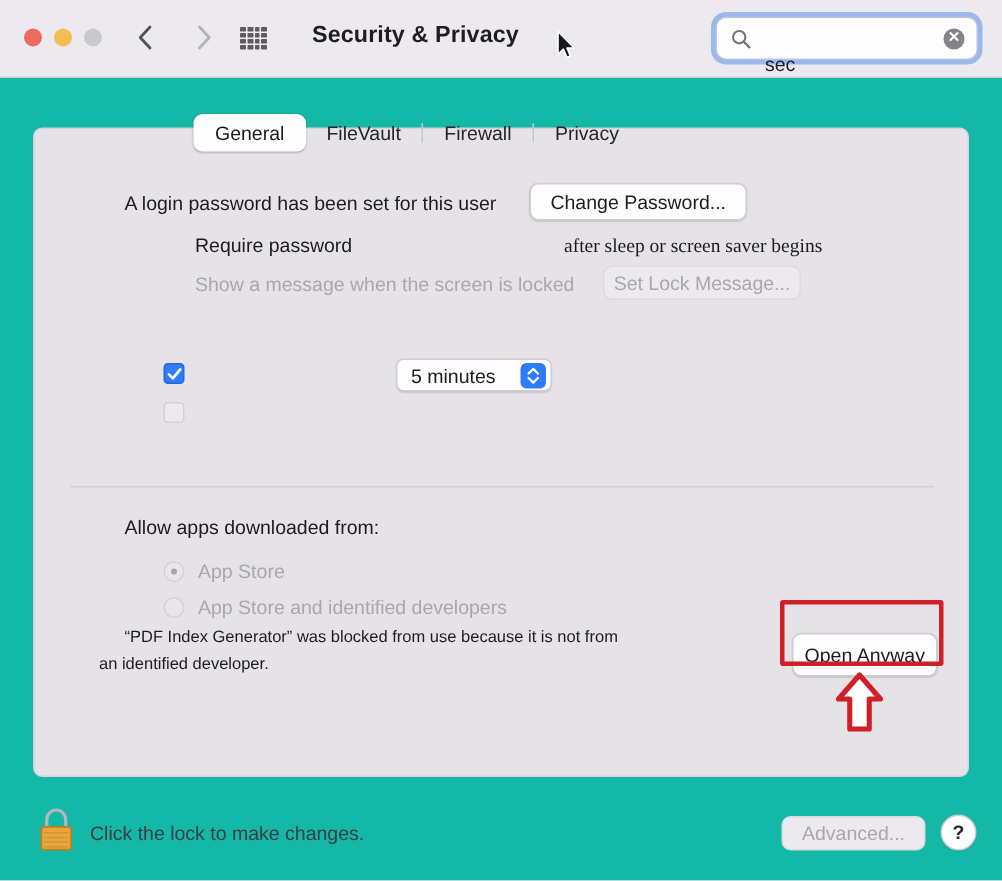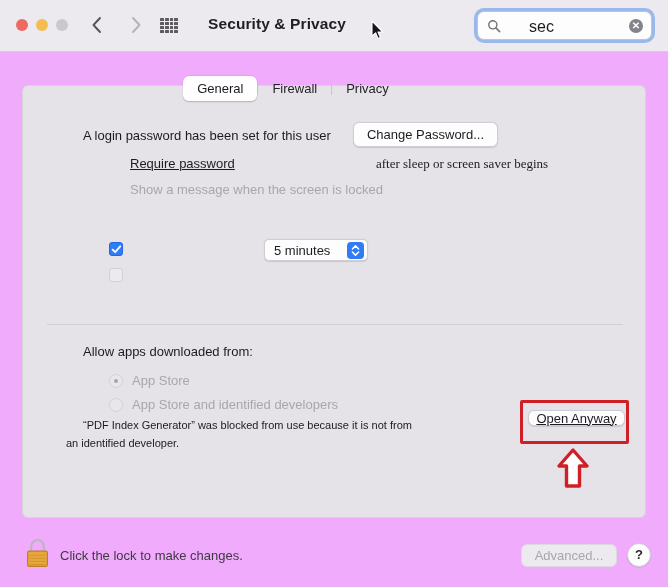--- a/index.html
+++ b/index.html
@@ -14,21 +14,21 @@
     -webkit-font-smoothing: antialiased;
     overflow: hidden;
     position: relative;
   }
 
   
   #window {
     position: absolute;
     left: 0; top: 0;
     width: 668px; height: 587px;
-    background: #f0abfc;
+    background: #14b8a6;
     overflow: hidden;
   }
 
   #titlebar {
     position: absolute;
     left: 0; top: 0;
     width: 668px; height: 52px;
     background: #eceaef;
     border-bottom: 1px solid #d2ced6;
     box-sizing: border-box;
@@ -97,28 +97,27 @@
     border: 1px solid #b9c4e0;
     box-shadow: 0 0 0 3px rgba(90,142,230,0.55);
   }
   #search-icon {
     position: absolute;
     left: 9px; top: 7px;
     width: 14px; height: 14px;
   }
   #search-input {
     position: absolute;
-    left: 30px; top: 0;
+    left: 30px; top: 16px;
     width: 110px; height: 27px;
     border: none; outline: none;
     background: transparent;
     font-family: "Liberation Sans", sans-serif;
-    font-size: 16px;
+    font-size: 13px;
     color: #1d1b20;
-    margin-left: 19px;
   }
   #search-clear {
     position: absolute;
     right: 8px; top: 7px;
     width: 14px; height: 14px;
     border-radius: 50%;
     background: #84828a;
     color: #ffffff;
     font-size: 10px;
     line-height: 14px;
@@ -131,21 +130,21 @@
   #cursor {
     position: absolute;
     left: 371px; top: 20px;
     width: 14px; height: 20px;
     pointer-events: none;
   }
 
   
   #tabbar {
     position: absolute;
-    left: 15px; top: 76px;
+    left: 0; top: 76px;
     width: 556px;
     display: flex;
     justify-content: center;
     align-items: center;
     z-index: 4;
   }
   .tab {
     font-size: 13px;
     color: #26242a;
     padding: 5px 14px;
@@ -387,68 +386,70 @@
       <div id="search-clear">✕</div>
     </div>
 
     <svg id="cursor" viewBox="0 0 14 20">
       <path d="M1,1 L1,16.2 L4.6,12.8 L7.0,18.4 L9.3,17.4 L7.0,12.0 L11.8,12.0 Z" fill="#17161a" stroke="#ffffff" stroke-width="1.1" stroke-linejoin="round"></path>
     </svg>
   </div>
 
   <div id="tabbar">
     <div class="tab active">General</div>
+    <div class="tab">FileVault</div>
     <div class="tab-sep"></div>
     <div class="tab">Firewall</div>
     <div class="tab-sep"></div>
     <div class="tab">Privacy</div>
   </div>
 
   <div id="panel">
 
     <div class="row-text" style="left:60px; top:42px;">A login password has been set for this user</div>
 
     <div class="push-btn" style="left:330px; top:36px; width:145px; height:25px;">Change Password...</div>
 
     <div class="cbox on" style="left:86px; top:156px;">
       <svg width="11" height="11" viewBox="0 0 11 11">
         <path d="M1.6,5.6 L4.2,8.2 L9.2,2.3" stroke="#ffffff" stroke-width="1.8" fill="none" stroke-linecap="round" stroke-linejoin="round"></path>
       </svg>
     </div>
-    <div class="row-text" style="left:107px; top:70px;text-decoration:underline;">Require password</div>
+    <div class="row-text" style="left:107px; top:70px;">Require password</div>
 
     <div id="popup-select">
       <span class="val">5 minutes</span>
       <div id="popup-arrows">
         <svg width="17" height="17" viewBox="0 0 17 17">
           <path d="M5.4,7.0 L8.5,3.9 L11.6,7.0" stroke="#ffffff" stroke-width="1.5" fill="none" stroke-linecap="round" stroke-linejoin="round"></path>
           <path d="M5.4,10.0 L8.5,13.1 L11.6,10.0" stroke="#ffffff" stroke-width="1.5" fill="none" stroke-linecap="round" stroke-linejoin="round"></path>
         </svg>
       </div>
     </div>
 
     <div class="row-text" style="left:353px; top:70px;font-family:Liberation Serif, serif;">after sleep or screen saver begins</div>
 
     <div class="cbox off" style="left:86px; top:182px;"></div>
     <div class="row-text dim" style="left:107px; top:96px;">Show a message when the screen is locked</div>
+    <div class="push-btn disabled" style="left:379px; top:91px; width:132px; height:23px;">Set Lock Message...</div>
 
     <div id="divider"></div>
 
     <div class="row-text" style="left:60px; top:258px;">Allow apps downloaded from:</div>
 
     <div class="radio sel" style="left:86px; top:288px;"></div>
     <div class="row-text dim" style="left:109px; top:287px;">App Store</div>
 
     <div class="radio" style="left:86px; top:312px;"></div>
     <div class="row-text dim" style="left:109px; top:311px;">App Store and identified developers</div>
 
     <div class="blocked-line" style="left:60px; top:333px;">“PDF Index Generator” was blocked from use because it is not from</div>
     <div class="blocked-line" style="left:43px; top:351px;">an identified developer.</div>
 
-    <div class="push-btn" style="left:505px; top:324px; width:97px; height:16px;text-decoration:underline;">Open Anyway</div>
+    <div class="push-btn" style="left:505px; top:336px; width:97px; height:29px;text-decoration:underline;">Open Anyway</div>
   </div>
 
   <div id="red-box"></div>
   <svg id="red-arrow" viewBox="0 0 34 40">
     <path d="M17,2 L31,18 L23.5,18 L23.5,38 L10.5,38 L10.5,18 L3,18 Z" fill="#ffffff" stroke="#cf2027" stroke-width="3.4" stroke-linejoin="round"></path>
   </svg>
 
   <svg id="lock-icon" viewBox="0 0 29 33">
     <path d="M8.2,14.5 L8.2,9.6 C8.2,5.9 11.0,3.0 14.5,3.0 C18.0,3.0 20.8,5.9 20.8,9.6 L20.8,14.5" stroke="#b9b6be" stroke-width="2.1" fill="none" stroke-linecap="round"></path>
     <rect x="4.6" y="14.2" width="19.8" height="15.2" rx="1.6" fill="#e8a73c" stroke="#bd7f22" stroke-width="1.2"></rect>

